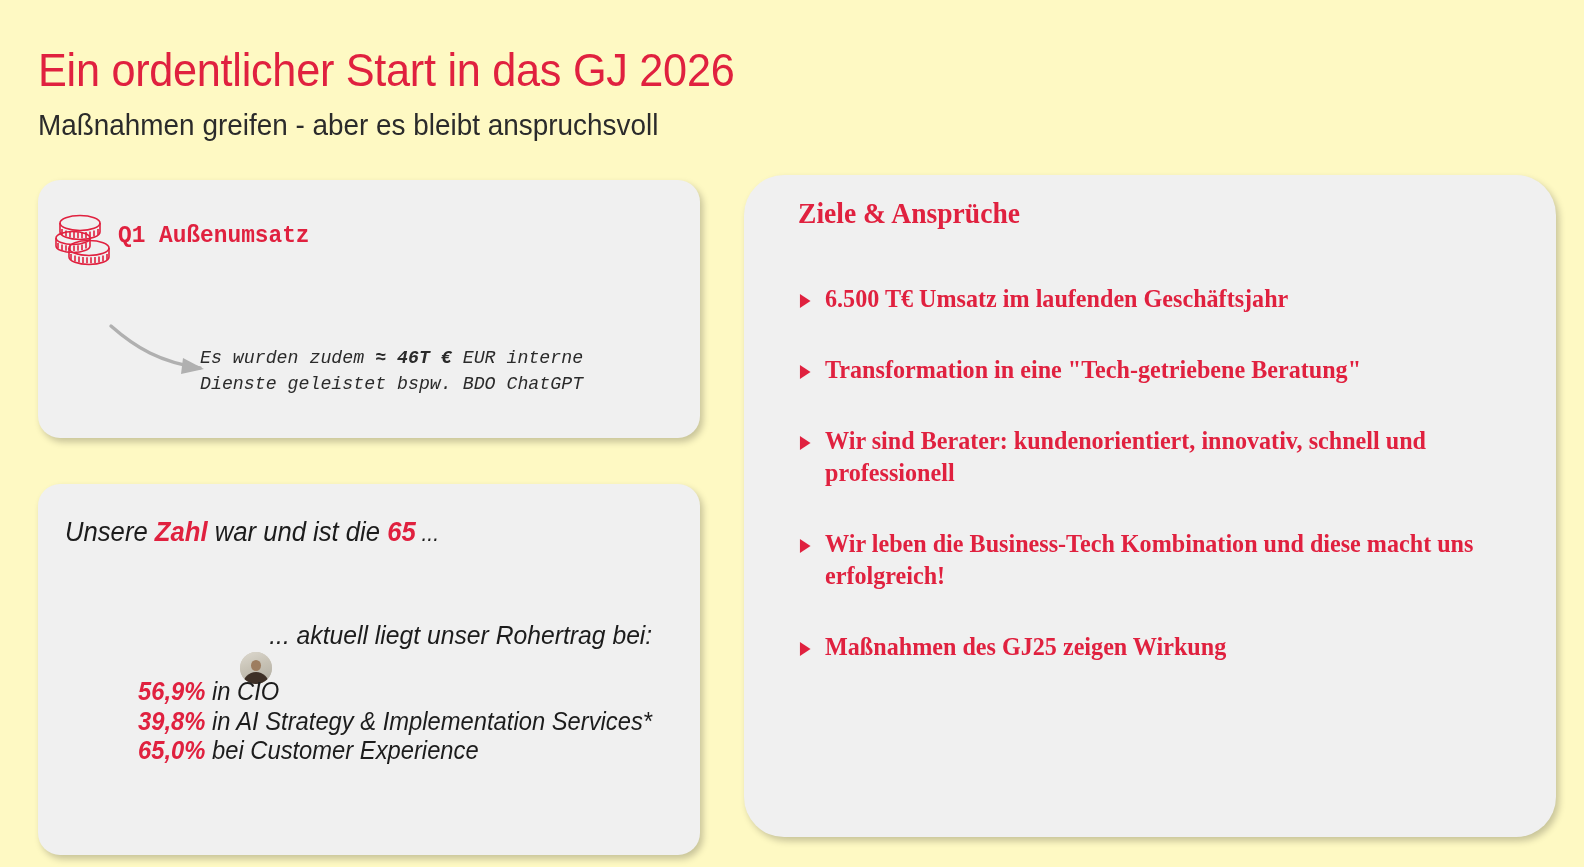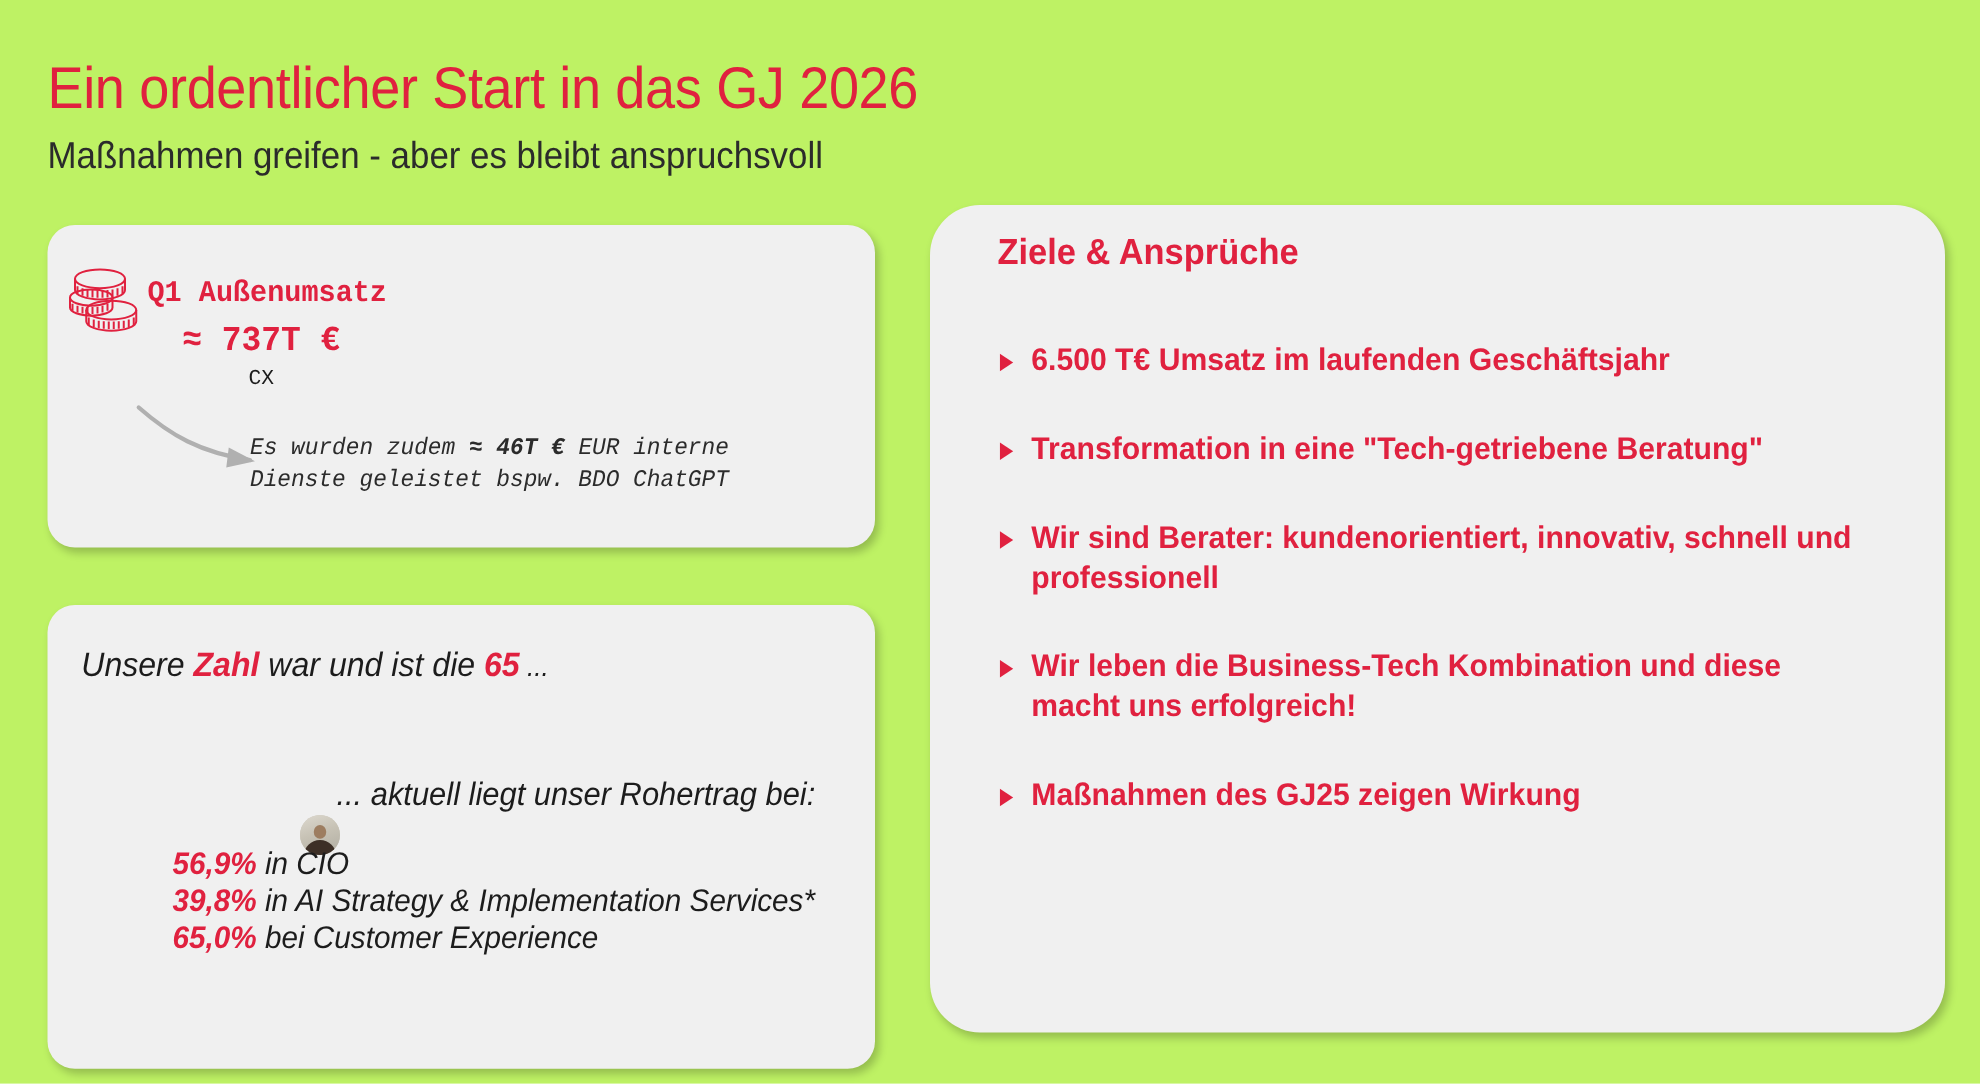--- a/index.html
+++ b/index.html
@@ -11,21 +11,21 @@
     width: 1584px;
     height: 867px;
     font-family: "Liberation Sans", sans-serif;
     overflow: hidden;
     position: relative;
   }
 
   .slide {
     position: absolute;
     inset: 0;
-    background: #bef264;
+    background: #fef9c3;
   }
 
   
   .slide-title {
     position: absolute;
     left: 38px;
     top: 45px;
     font-size: 47px;
     line-height: 1.05;
     font-weight: 400;
@@ -65,24 +65,25 @@
   #card-number {
     left: 38px;
     top: 484px;
     width: 662px;
     height: 371px;
     border-radius: 22px;
     font-style: italic;
   }
   #card-goals {
     left: 744px;
-    top: 164px;
+    top: 175px;
     width: 812px;
     height: 662px;
     border-radius: 40px;
+    font-family: Liberation Serif, serif;
   }
 
   
   .coins-icon {
     position: absolute;
     left: 14px;
     top: 30px;
     width: 66px;
     height: 62px;
   }
@@ -291,24 +292,20 @@
           <ellipse cx="37" cy="38" rx="20" ry="7.5"></ellipse>
           <path d="M17 38 v9 a20 7.5 0 0 0 40 0 v-9"></path>
           <path d="M19 44 v6 M23 45.5 v6 M27 46.5 v6 M31 47 v6 M35 47.2 v6 M39 47.2 v6 M43 47 v6 M47 46.5 v6 M51 45.5 v6 M55 44 v6"></path>
         </g>
       </svg>
     </span>
 
     <div class="revenue-heading">Q1 Außenumsatz</div>
 
     <div class="kpi-row">
-      <div class="kpi" id="kpi-cx">
-        <span class="kpi-value">≈ 737T €</span>
-        <span class="kpi-label">CX</span>
-      </div>
     </div>
 
     <span class="curve-arrow">
       <svg viewBox="0 0 110 58" width="110" height="58" aria-hidden="true">
         <path d="M3 4 C 28 26, 52 40, 92 46" fill="none" stroke="#b0b0b0" stroke-width="3.4" stroke-linecap="round"></path>
         <path d="M75 36 L96 47 L73 52 Z" fill="#b0b0b0"></path>
       </svg>
     </span>
 
     <div class="revenue-note">

